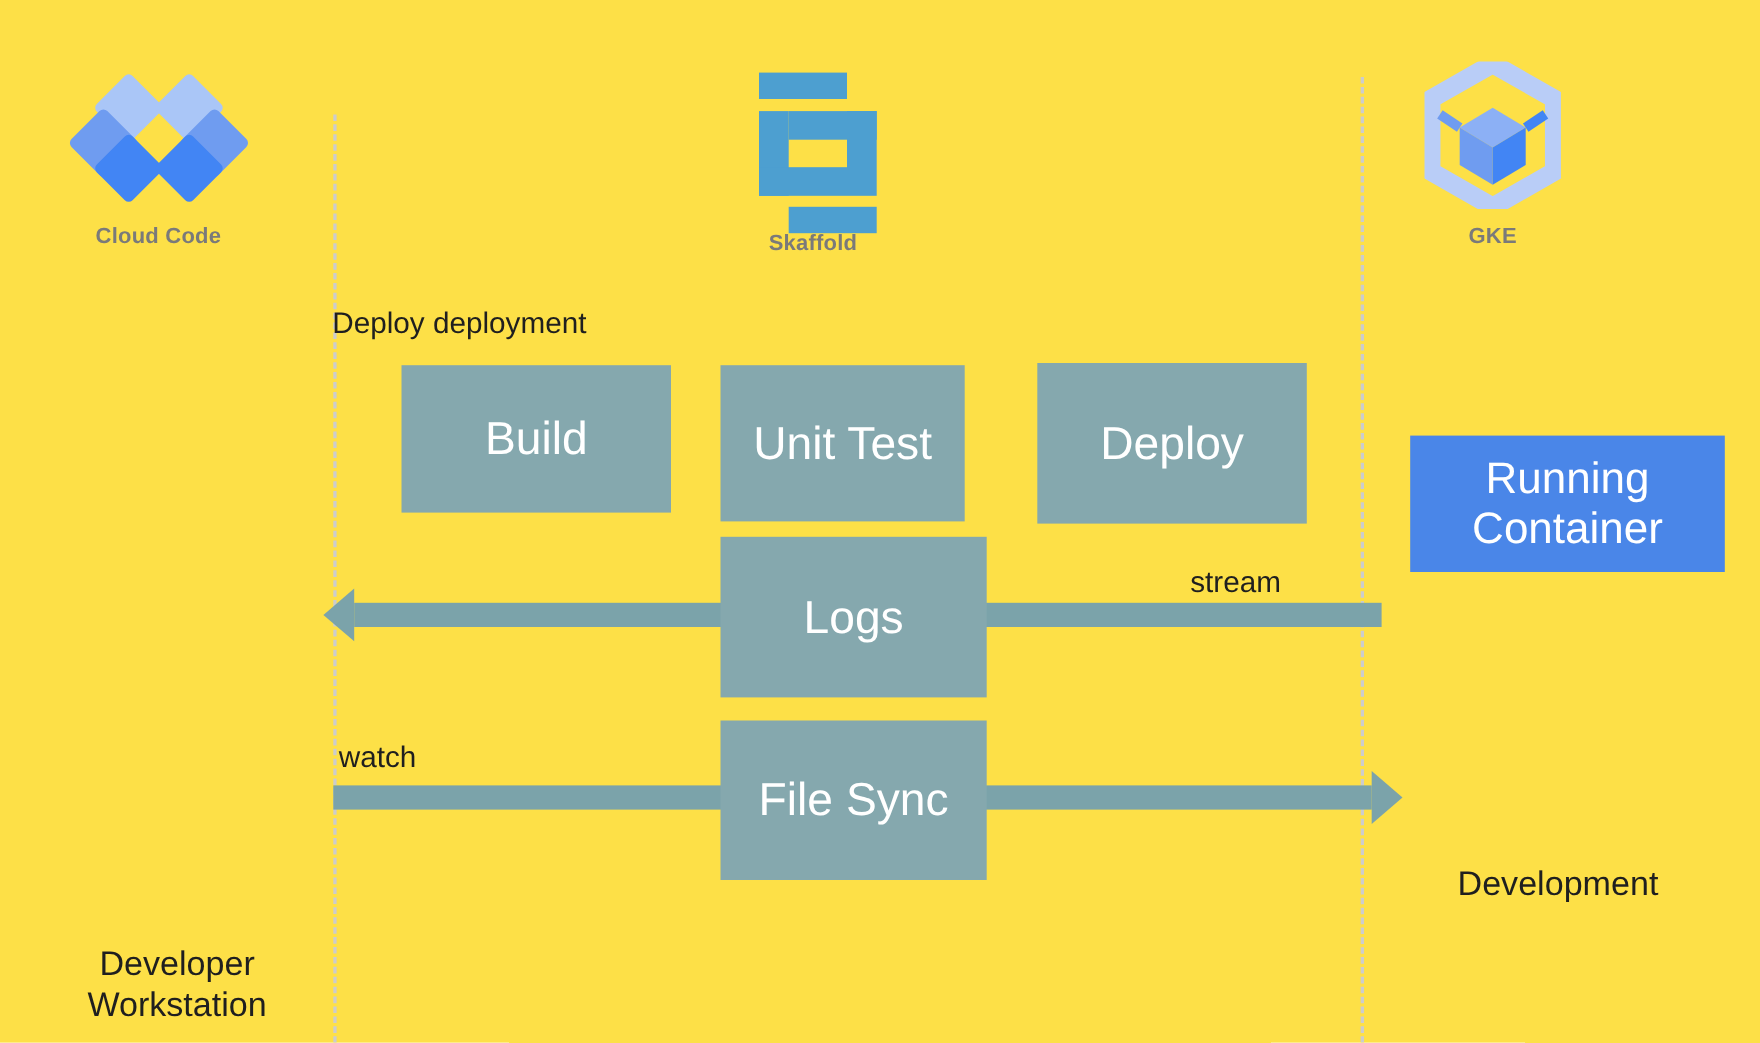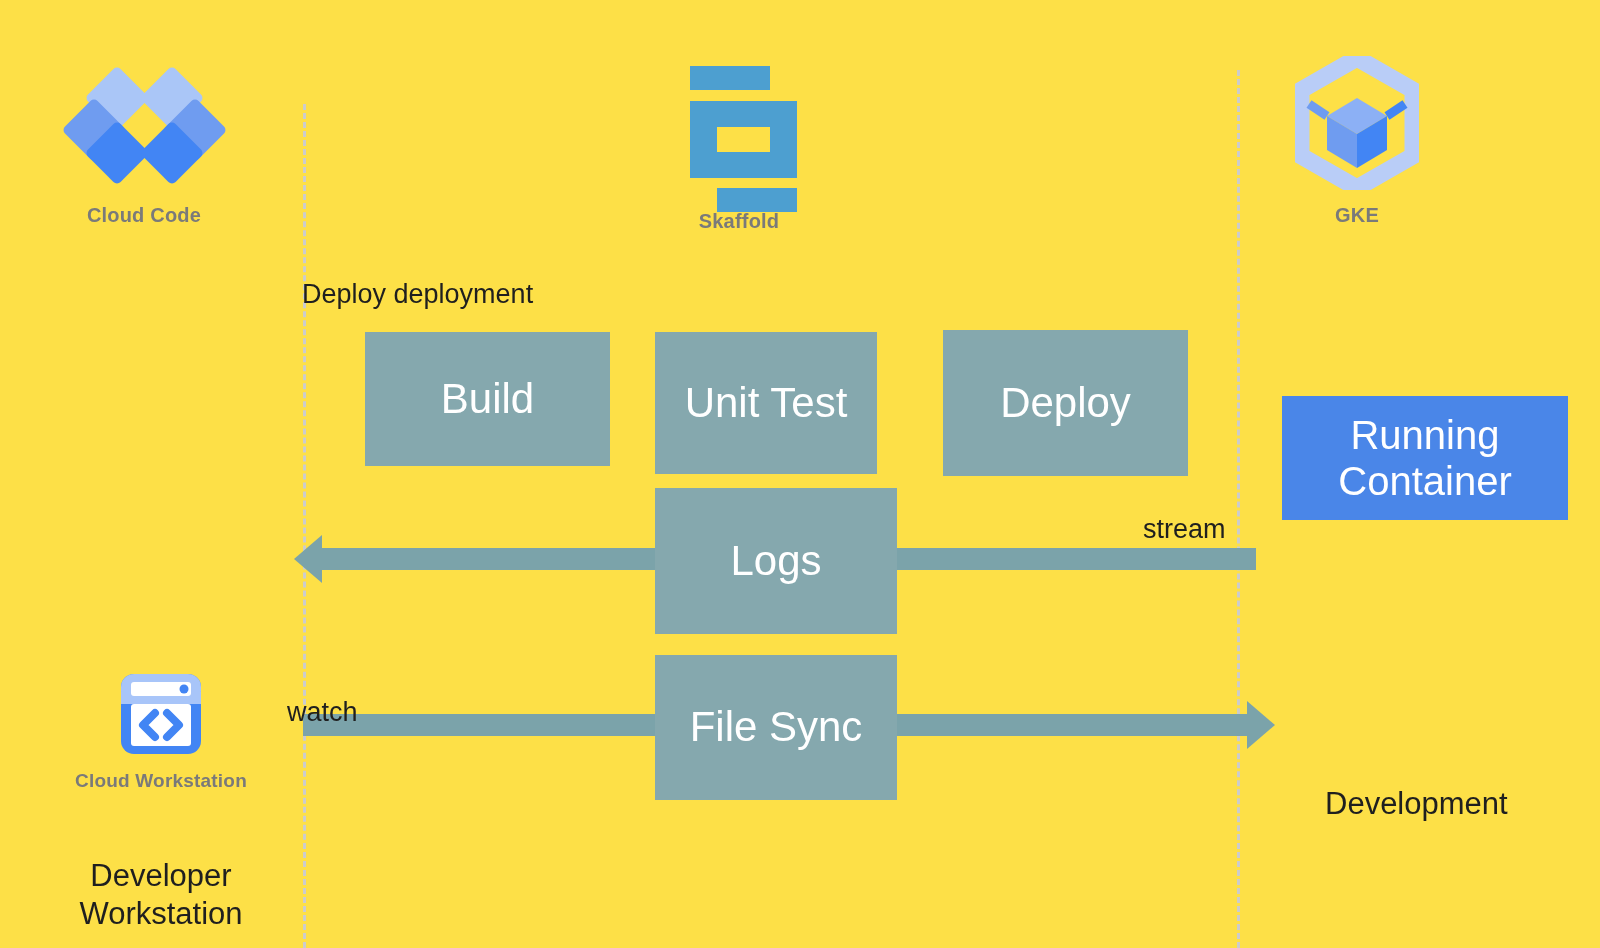--- a/index.html
+++ b/index.html
@@ -231,43 +231,24 @@
   </div>
 
 
   <div class="box blue two-line layer-box" style="left:1282px; top:396px; width:286px; height:124px;">
     <span class="box-label">
       <span>Running</span><br>
       <span>Container</span>
     </span>
   </div>
 
-  <div class="note layer-text" style="left:1143px; top:513px;">stream</div>
-
-  <div class="note layer-text" style="left:287px; top:672px;margin-top:24px;">watch</div>
-
-  <div id="logo-workstation" class="logo-block layer-text">
-    <div class="ws-art">
-      <svg width="92" height="92" viewBox="0 0 92 92">
-
-        <rect x="6" y="6" width="80" height="80" rx="13" fill="#4285f4"></rect>
-        <rect x="6" y="6" width="80" height="30" rx="13" fill="#a8c5f9"></rect>
-        <rect x="6" y="24" width="80" height="12" fill="#a8c5f9"></rect>
-
-        <rect x="16" y="14" width="60" height="14" rx="3" fill="#ffffff"></rect>
-        <circle cx="69" cy="21" r="4.5" fill="#4285f4"></circle>
-
-        <rect x="16" y="36" width="60" height="42" rx="3" fill="#ffffff"></rect>
-
-        <path d="M40 45 L28 57 L40 69" fill="none" stroke="#4285f4" stroke-width="8" stroke-linecap="round" stroke-linejoin="round"></path>
-        <path d="M52 45 L64 57 L52 69" fill="none" stroke="#4285f4" stroke-width="8" stroke-linecap="round" stroke-linejoin="round"></path>
-      </svg>
-    </div>
-    <div class="logo-caption small">Cloud Workstation</div>
-  </div>
+  <div class="note layer-text" style="left:1082px; top:513px;">stream</div>
+
+  <div class="note layer-text" style="left:308px; top:672px;">watch</div>
+
 
   <div class="note big center layer-text" style="left:31px; top:818px; width:260px;">
     <span>Developer</span><br>
     <span>Workstation</span>
   </div>
 
   <div class="note big layer-text" style="left:1325px; top:785px;">
     <span>Development</span><br>
   </div>
 

